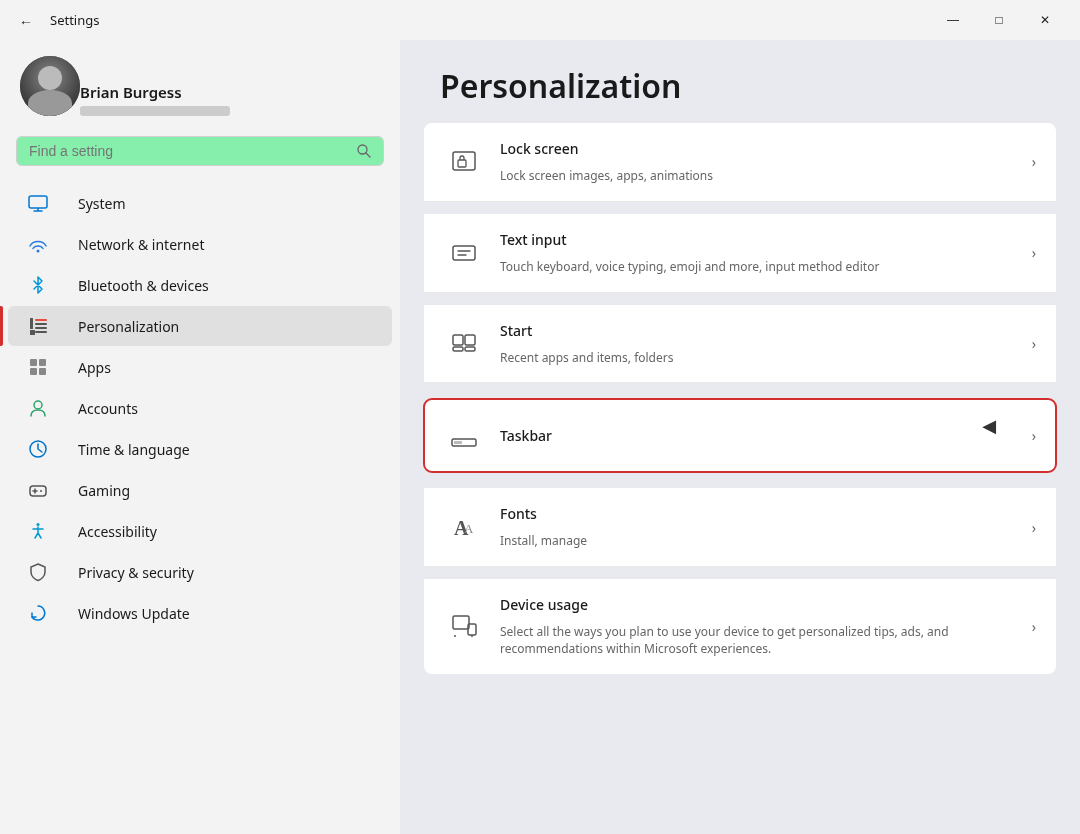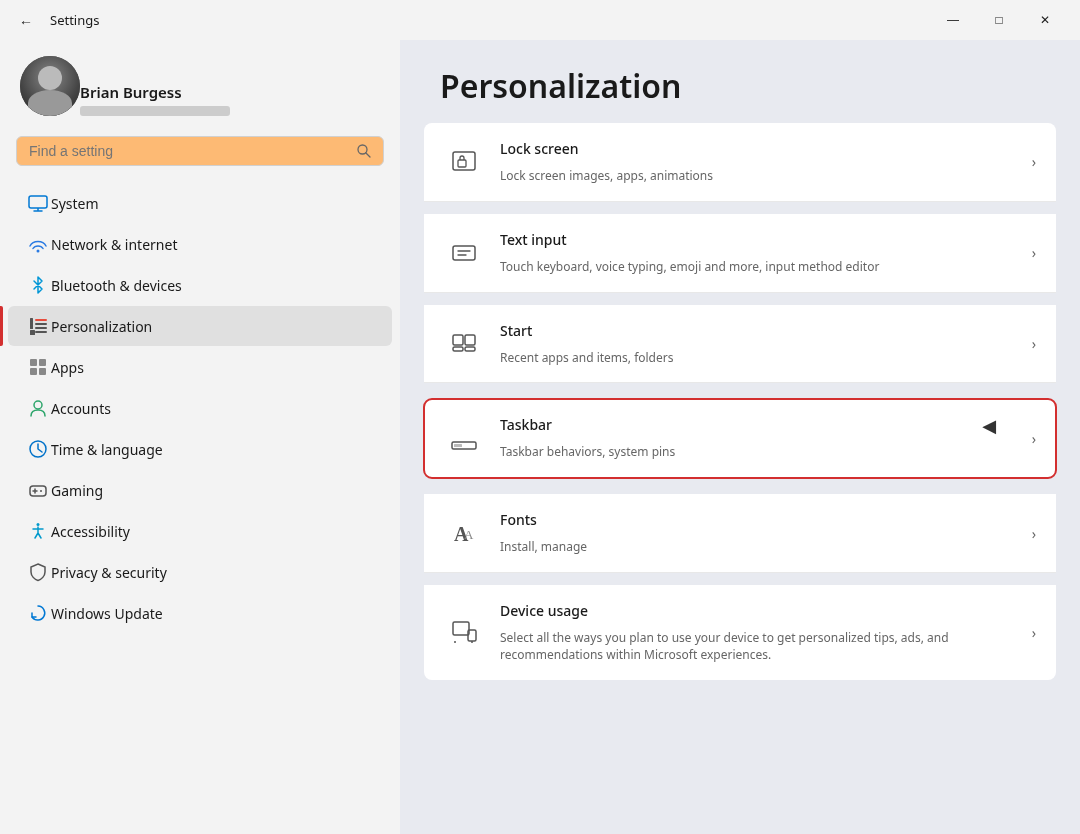--- a/index.html
+++ b/index.html
@@ -138,21 +138,21 @@
       border-radius: 3px;
     }
 
     
     .search-container {
       padding: 0 16px 16px 16px;
     }
     .search-box {
       display: flex;
       align-items: center;
-      background: #fdba74;
+      background: #86efac;
       border: 1px solid #d0d0d0;
       border-radius: 6px;
       padding: 6px 12px;
       gap: 8px;
     }
     .search-input {
       border: none;
       outline: none;
       flex: 1;
       font-size: 14px;
@@ -162,21 +162,21 @@
     .search-icon-svg {
       color: #666;
       font-size: 14px;
       flex-shrink: 0;
     }
 
     
     .nav-item {
       display: flex;
       align-items: center;
-      gap: 3px;
+      gap: 30px;
       padding: 10px 20px;
       cursor: pointer;
       border-radius: 6px;
       margin: 1px 8px;
       font-size: 14px;
       color: #1a1a1a;
     }
     .nav-item.active {
       background: #e0e0e0;
     }
@@ -528,21 +528,20 @@
 
       <div class="setting-item highlighted">
         <div class="setting-icon">
           <svg width="28" height="28" viewBox="0 0 28 28" fill="none">
             <rect x="2" y="18" width="24" height="7" rx="1.5" stroke="#555" stroke-width="1.5"></rect>
             <rect x="4" y="20" width="8" height="3" rx="0.5" fill="#bbb"></rect>
           </svg>
         </div>
         <div class="setting-text">
           <div class="setting-title">Taskbar</div>
-          <div class="setting-desc">Taskbar behaviors, system pins</div>
         </div>
         <span class="setting-chevron">›</span>
 
         <span class="cursor" style="right: 60px; top: 14px;">◀</span>
       </div>
 
       <div class="setting-item">
         <div class="setting-icon">
           <svg width="28" height="28" viewBox="0 0 28 28" fill="none">
             <text x="4" y="22" font-size="20" font-family="serif" fill="#555" font-weight="bold">A</text>

